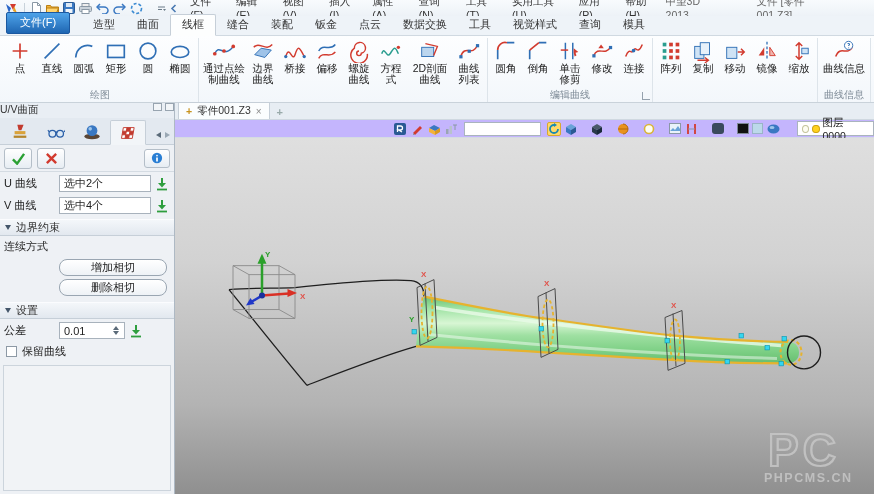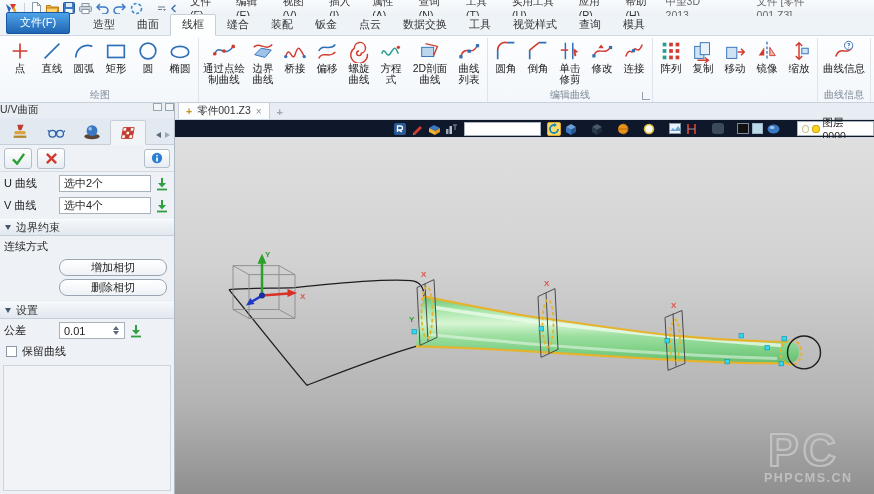--- a/index.html
+++ b/index.html
@@ -68,21 +68,21 @@
 .spin .dn{width:0;height:0;border-left:3px solid transparent;border-right:3px solid transparent;border-top:4px solid #5a6a78}
 .panel-rest{flex:1;margin:4px 3px 3px;border:1px solid #ccd4dc;background:#f1f3f6}
 
 
 .work{flex:1;display:flex;flex-direction:column;min-width:0}
 .docbar{height:17px;background:#e7edf3;display:flex;align-items:flex-end;border-bottom:1px solid #cfd8e0;padding-left:3px;flex:0 0 auto}
 .doctab{height:17px;background:#fbfdfe;border:1px solid #c6cfd8;border-bottom:none;display:flex;align-items:center;gap:5px;padding:0 7px;font-size:10.5px;color:#333}
 .doctab .plus{color:#c8921c;font-weight:bold}
 .doctab .close{color:#8a8a8a;font-size:10px}
 .newtab{width:20px;height:15px;display:flex;align-items:center;justify-content:center;color:#9aa;font-weight:bold}
-.vptoolbar{height:18px;background:#0f172a;border-bottom:1px solid #d4dbe2;display:flex;align-items:center;gap:3px;padding-left:218px;flex:0 0 auto}
+.vptoolbar{height:18px;background:#c4b5fd;border-bottom:1px solid #d4dbe2;display:flex;align-items:center;gap:3px;padding-left:218px;flex:0 0 auto}
 .vticon{width:14px;height:14px;display:flex;align-items:center;justify-content:center;flex:0 0 auto}
 .vt-combo{width:86px;height:14px;background:#fff;border:1px solid #aab4be;display:flex;align-items:center;justify-content:flex-end;padding:0 3px;margin:0 3px}
 .vt-active{background:#ffd96a;border:1px solid #d8a92f;border-radius:2px}
 .swatch{width:13px;height:11px;border:1px solid #7d8894}
 .layer-box{height:15px;background:#fff;border:1px solid #aab4be;display:flex;align-items:center;gap:3px;padding:0 4px;margin-left:5px;font-size:10.5px}
 .bulb{width:8px;height:8px;border-radius:50%}
 .bulb.white{background:#fdfdf2;border:1px solid #c4c49a}
 .bulb.yellow{background:#ffd21e;border:1px solid #cfa30f}
 
 

